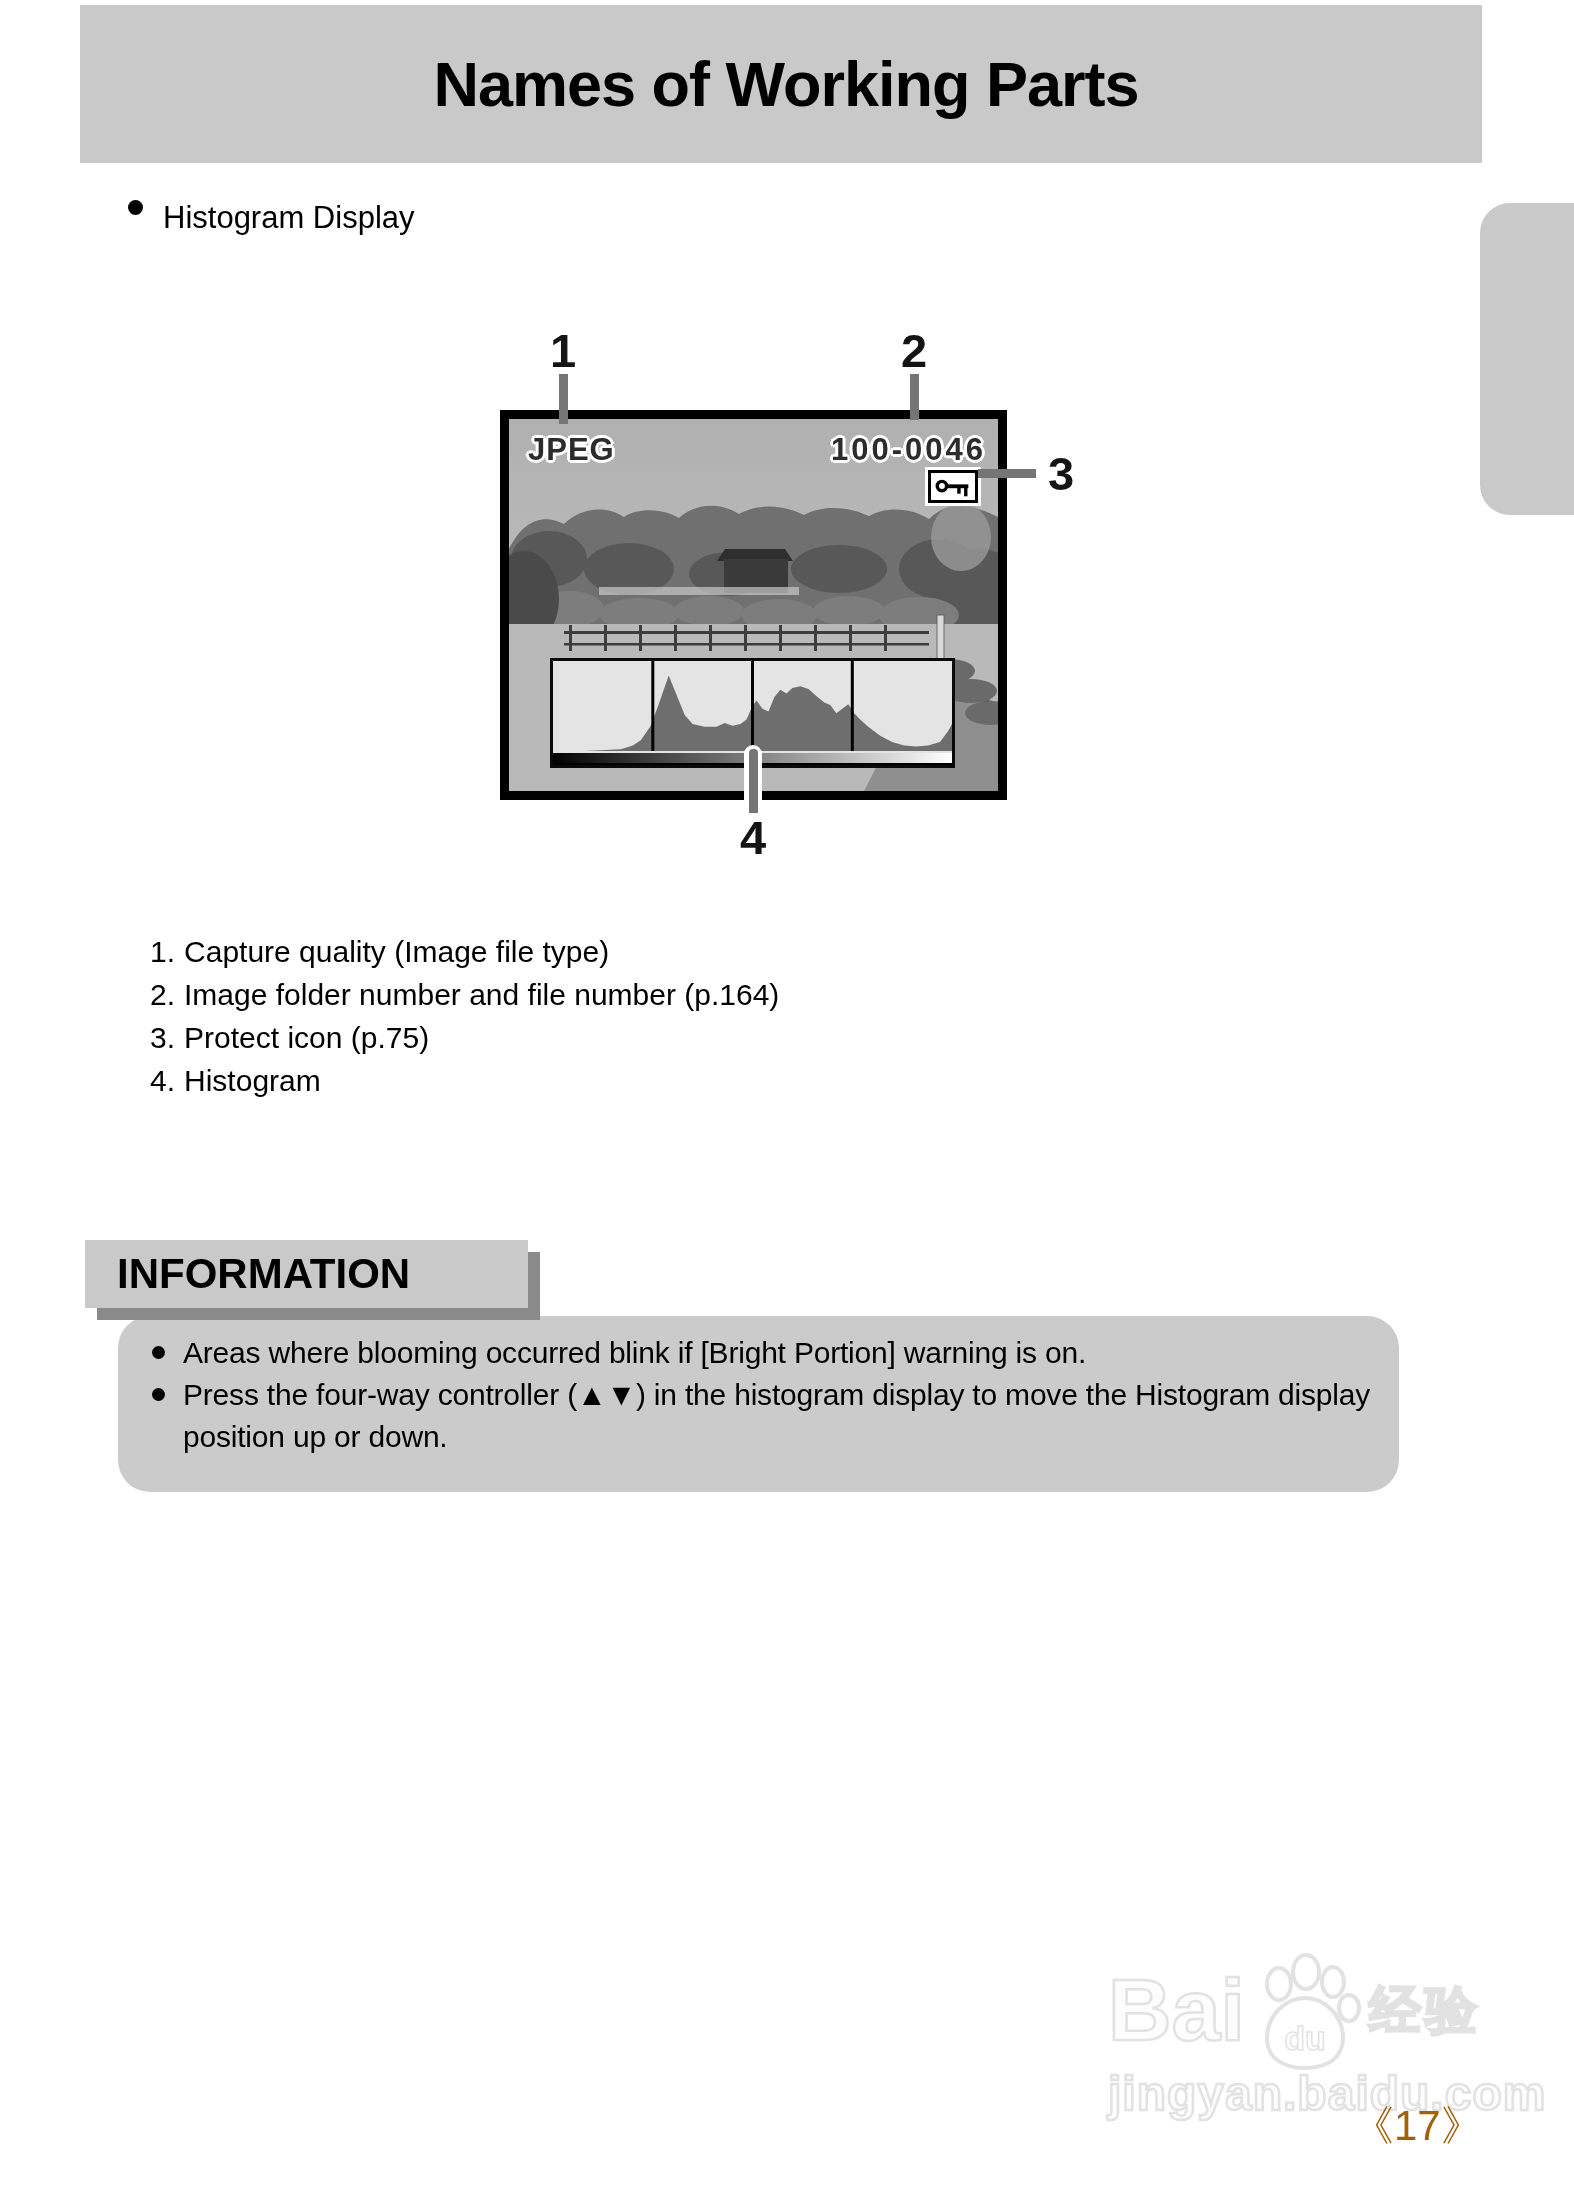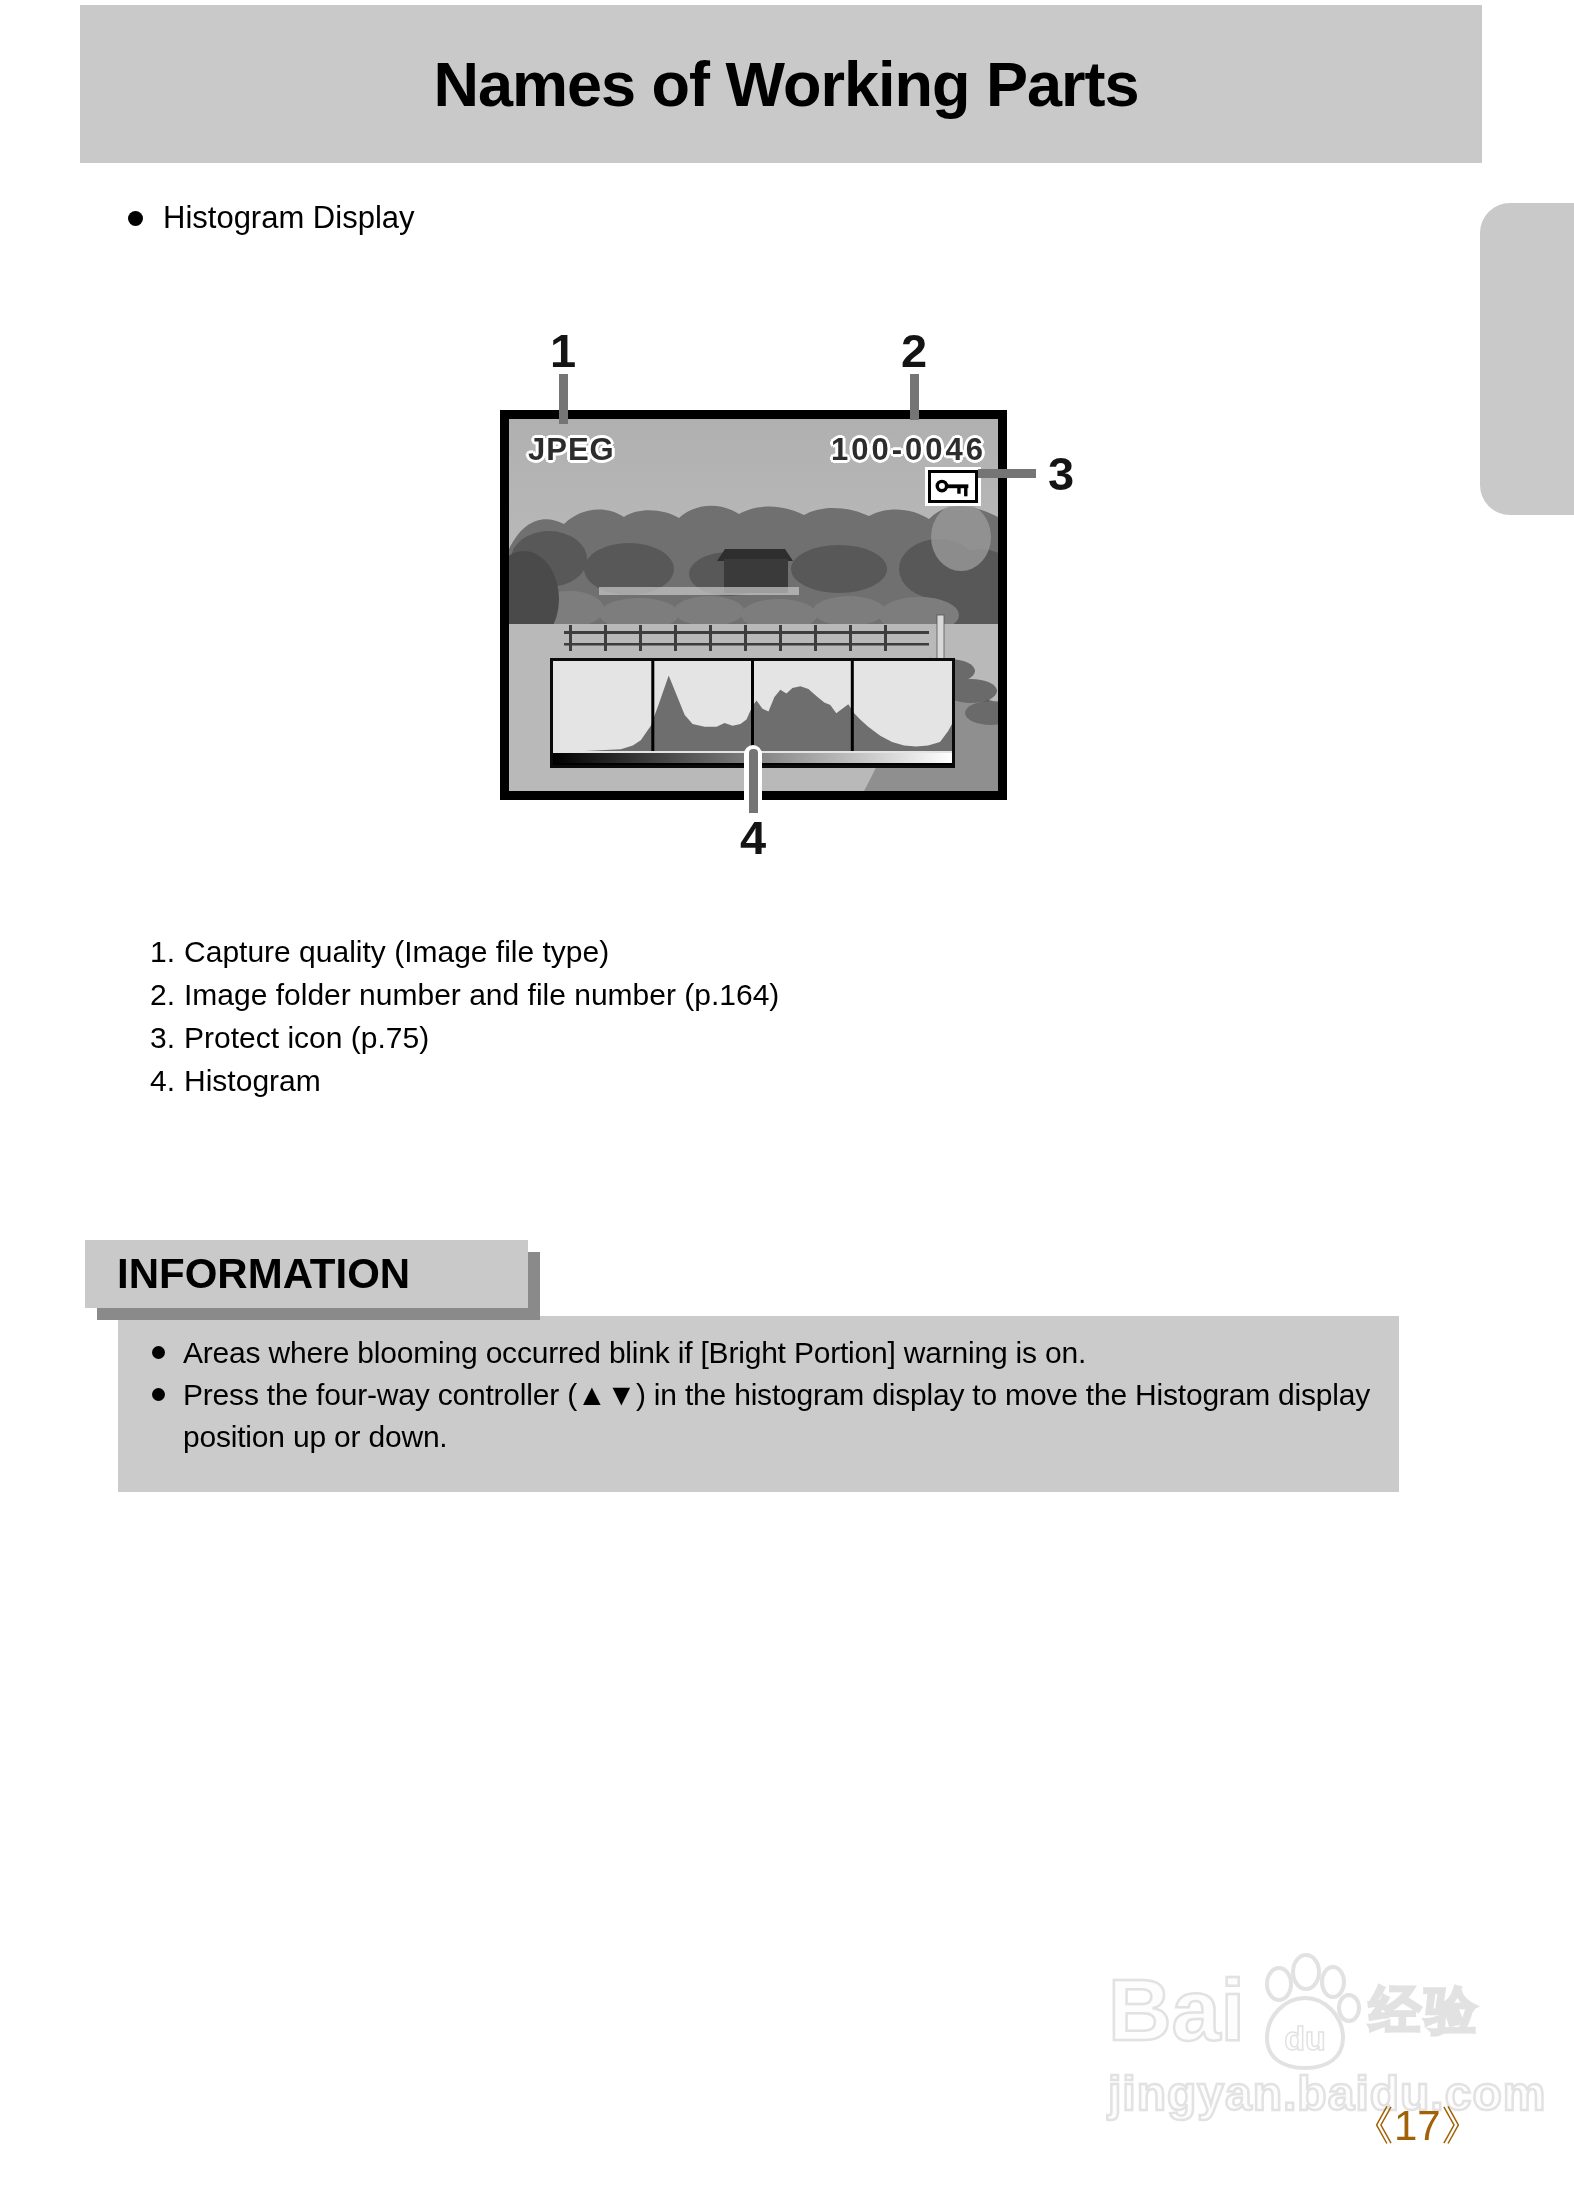--- a/index.html
+++ b/index.html
@@ -5,21 +5,21 @@
   html,body{margin:0;padding:0;background:#fff;}
   .page{position:relative;width:1574px;height:2198px;background:#ffffff;overflow:hidden;
         font-family:"Liberation Sans", sans-serif;color:#111;}
 
   
   .title-bar{position:absolute;left:80px;top:5px;width:1402px;height:158px;background:#c9c9c9;
              display:flex;align-items:center;justify-content:center;}
   .title-bar h1{margin:0 0 0 10px;font-size:63px;font-weight:bold;letter-spacing:-1px;color:#000;}
 
   
-  .section-head{position:absolute;left:128px;top:200px;display:flex;align-items:center;}
+  .section-head{position:absolute;left:128px;top:200px;display:flex;align-items:flex-start;}
   .dot{width:15px;height:15px;border-radius:50%;background:#000;flex:0 0 auto;}
   .section-head .txt{margin-left:20px;font-size:31px;color:#000;}
 
   
   .callout{position:absolute;font-size:47px;font-weight:bold;color:#141414;line-height:1;
            width:46px;text-align:center;}
   .leader-v{position:absolute;width:9px;background:#757575;z-index:6;}
   .leader-h{position:absolute;height:9px;background:#757575;z-index:4;}
 
   .screen{position:absolute;left:500px;top:410px;width:507px;height:390px;border:9px solid #000;
@@ -48,21 +48,21 @@
   
   .parts-list{position:absolute;left:150px;top:930px;font-size:30px;color:#000;}
   .parts-list .row{height:43px;line-height:43px;white-space:nowrap;}
   .parts-list .num{display:inline-block;margin-right:9px;}
 
   
   .info-head{position:absolute;left:85px;top:1240px;width:443px;height:68px;background:#c9c9c9;
              box-shadow:12px 12px 0 #8a8a8a;display:flex;align-items:center;z-index:2;}
   .info-head .txt{margin-left:32px;font-size:42px;font-weight:bold;color:#000;letter-spacing:0px;}
   .info-box{position:absolute;left:118px;top:1316px;width:1281px;height:176px;background:#cbcbcb;
-            box-sizing:border-box;padding:16px 0 8px 34px;z-index:1;}
+            box-sizing:border-box;padding:16px 0 8px 34px;z-index:1;border-radius:32px;}
   .info-row{display:flex;align-items:flex-start;}
   .info-row .dot{margin-top:14px;width:13px;height:13px;}
   .info-row .txt{margin-left:18px;font-size:30px;line-height:42px;width:1215px;letter-spacing:-0.2px;color:#000;}
 
   
   .side-tab{position:absolute;left:1480px;top:203px;width:110px;height:312px;background:#c9c9c9;
             border-radius:30px 0 0 30px;}
 
   
   .watermark{position:absolute;left:1108px;top:1950px;z-index:1;}

